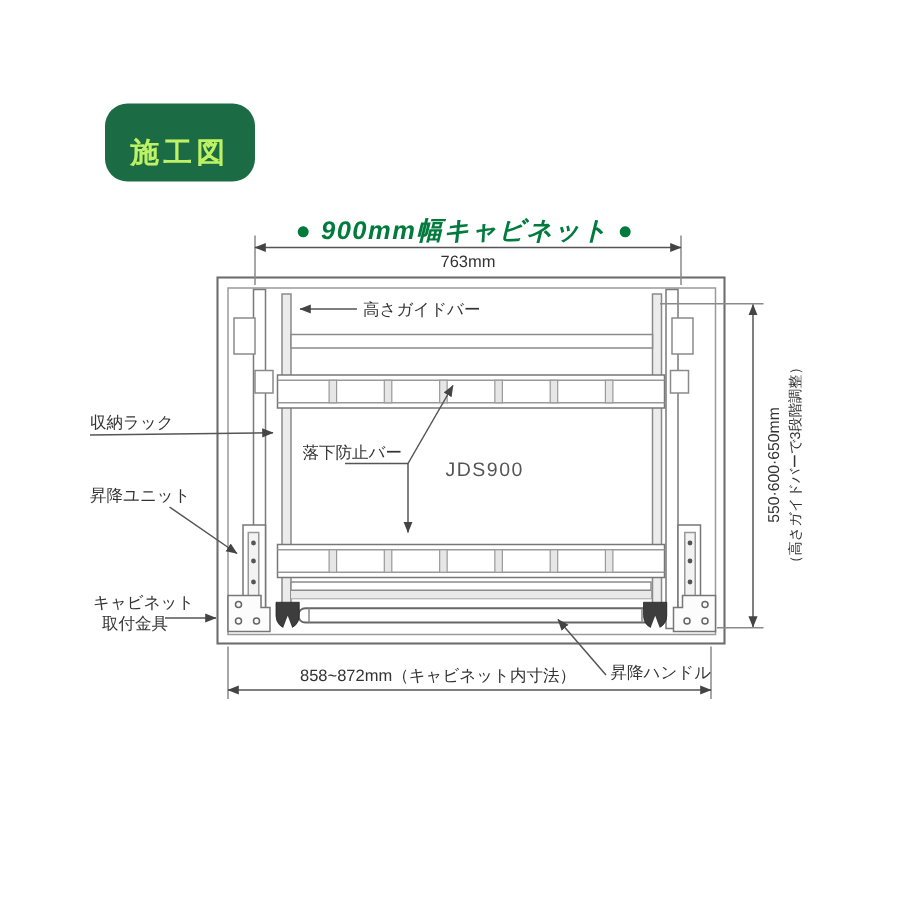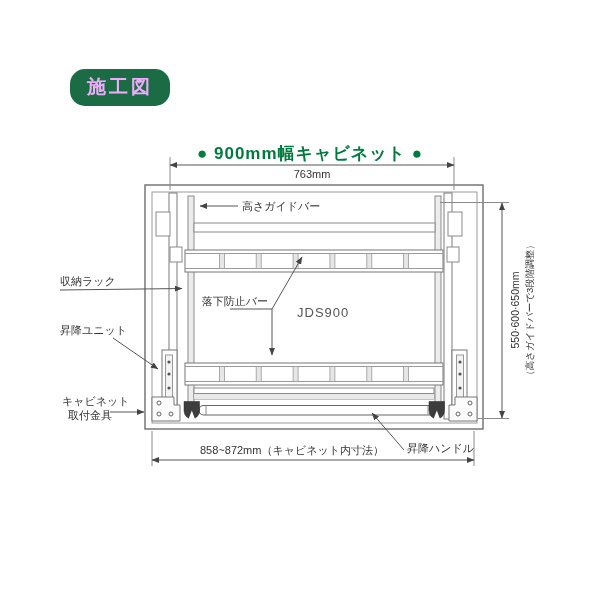--- a/index.html
+++ b/index.html
@@ -2,26 +2,26 @@
 <html><head>
 <meta charset="utf-8">
 <style>
   html,body{margin:0;padding:0;background:#fff;}
   .page{
     position:relative;width:600px;height:600px;background:#ffffff;overflow:hidden;
     font-family:"Liberation Sans","DejaVu Sans",sans-serif;
   }
   .badge{
     position:absolute;left:70px;top:69px;
-    background:#1b6b44;color:#f0abfc;border-radius:15px;
-    padding:5px 17px 6px 17px;font-size:19px;font-weight:bold;letter-spacing:3px;
+    background:#1b6b44;color:#bef264;border-radius:15px;
+    padding:20px 17px 6px 17px;font-size:19px;font-weight:bold;letter-spacing:3px;
   }
   .header{
     position:absolute;top:142px;left:0;width:600px;box-sizing:border-box;padding-left:20px;
-    text-align:center;color:#007b3d;font-size:17px;font-weight:bold;letter-spacing:1px;
+    text-align:center;color:#007b3d;font-size:17px;font-weight:bold;letter-spacing:1px;font-style:italic;
   }
   svg{position:absolute;left:0;top:0;}
   .lbl{fill:#333;font-size:11px;font-family:"Liberation Sans","DejaVu Sans",sans-serif;}
   .dim{fill:#333;font-size:11px;font-family:"Liberation Sans","DejaVu Sans",sans-serif;}
   .model{fill:#555;font-size:13px;letter-spacing:1px;font-family:"Liberation Sans","DejaVu Sans",sans-serif;}
   .vdim1{fill:#333;font-size:10.5px;font-family:"Liberation Sans","DejaVu Sans",sans-serif;}
   .vdim2{fill:#333;font-size:9.5px;font-family:"Liberation Sans","DejaVu Sans",sans-serif;}
 </style>
 </head>
 <body>

